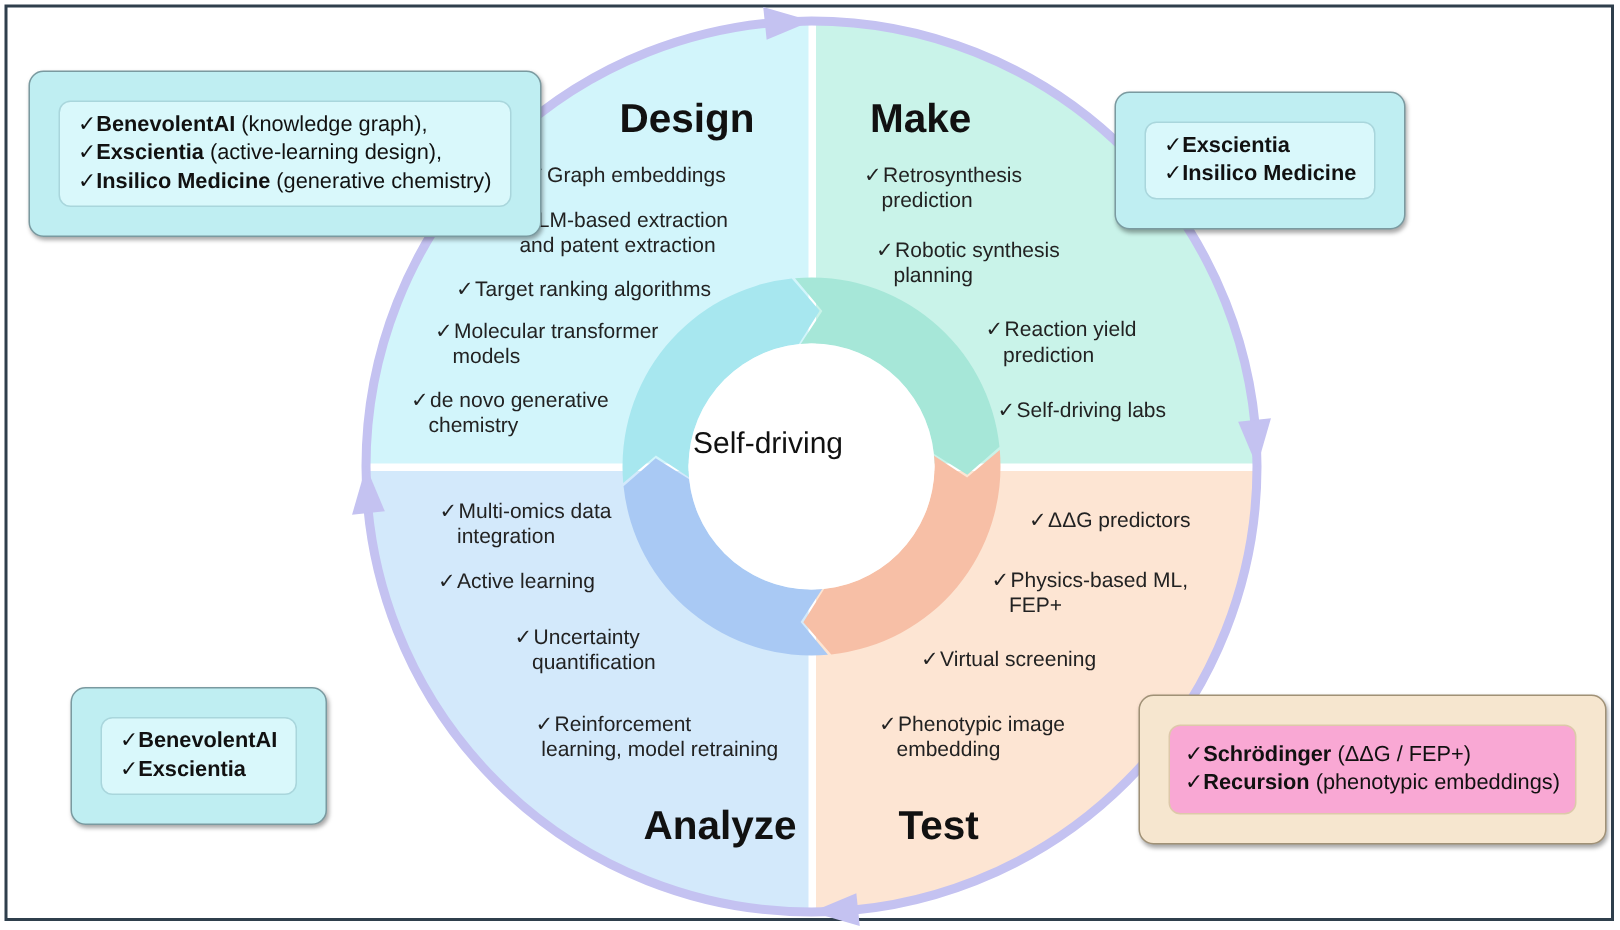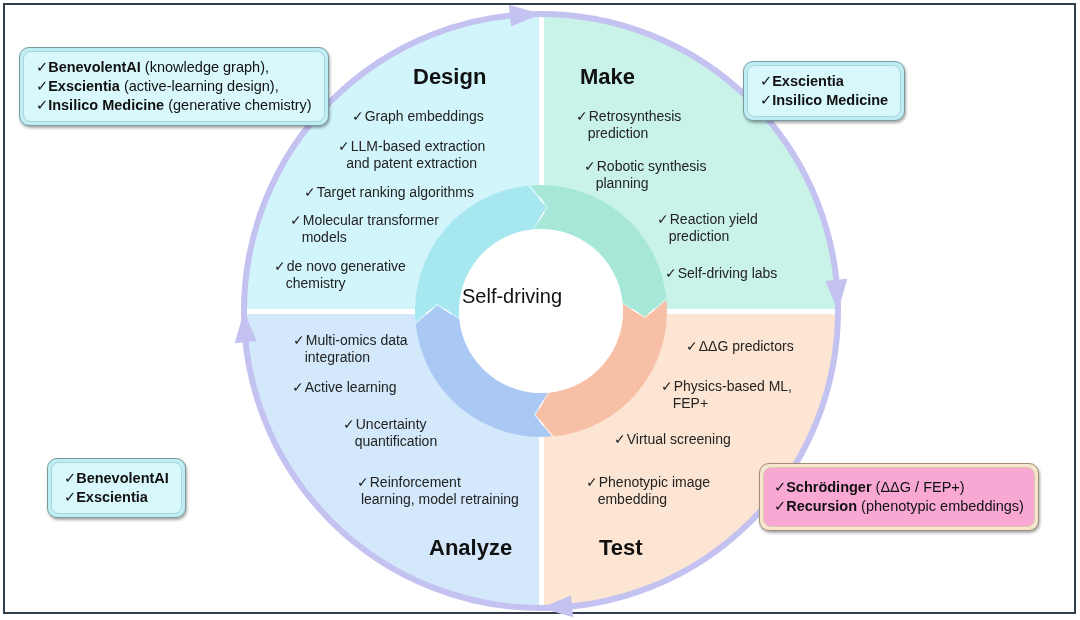--- a/index.html
+++ b/index.html
@@ -3,24 +3,24 @@
 <meta charset="utf-8">
 <style>
   html, body { margin:0; padding:0; background:#ffffff; }
   body { width:1080px; height:620px; position:relative; overflow:hidden;
          font-family:"Liberation Sans", sans-serif; color:#1a1a1a; }
   .frame { position:absolute; left:3px; top:3px; width:1069px; height:607px;
            border:2px solid #2f3f4c; box-sizing:content-box; }
   svg.diagram { position:absolute; left:0; top:0; }
   .lbl { position:absolute; font-size:14px; line-height:17px; color:#222; white-space:nowrap; }
   .lbl .chk { margin-right:1px; }
-  .phase { position:absolute; font-weight:bold; font-size:22px; color:#111; }
+  .phase { position:absolute; font-weight:bold; font-size:27px; color:#111; }
   .center-title { position:absolute; left:462px; top:284px; width:160px; text-align:left;
                   font-weight:normal; font-size:20px; line-height:25px; color:#111; }
-  .callout { position:absolute; border-radius:10px; padding:3px;
+  .callout { position:absolute; border-radius:10px; padding:19px;
              box-shadow: 1px 2px 3px rgba(0,0,0,0.35); }
   .callout-inner { border-radius:8px; padding:6px 12px; font-size:14.5px; line-height:19px; color:#111; }
   .callout.cyan { background:#bfeef2; border:1px solid #7a9aa0; }
   .callout.cyan .callout-inner { background:#d9f8fb; border:1px solid #a9d6dc; }
   .callout.peach { background:#f6e6cf; border:1px solid #a09176; }
   .callout.peach .callout-inner { background:#f9a8d4; border:1px solid #ddc9aa; }
   .callout b { font-weight:bold; }
 </style>
 </head>
 <body>

